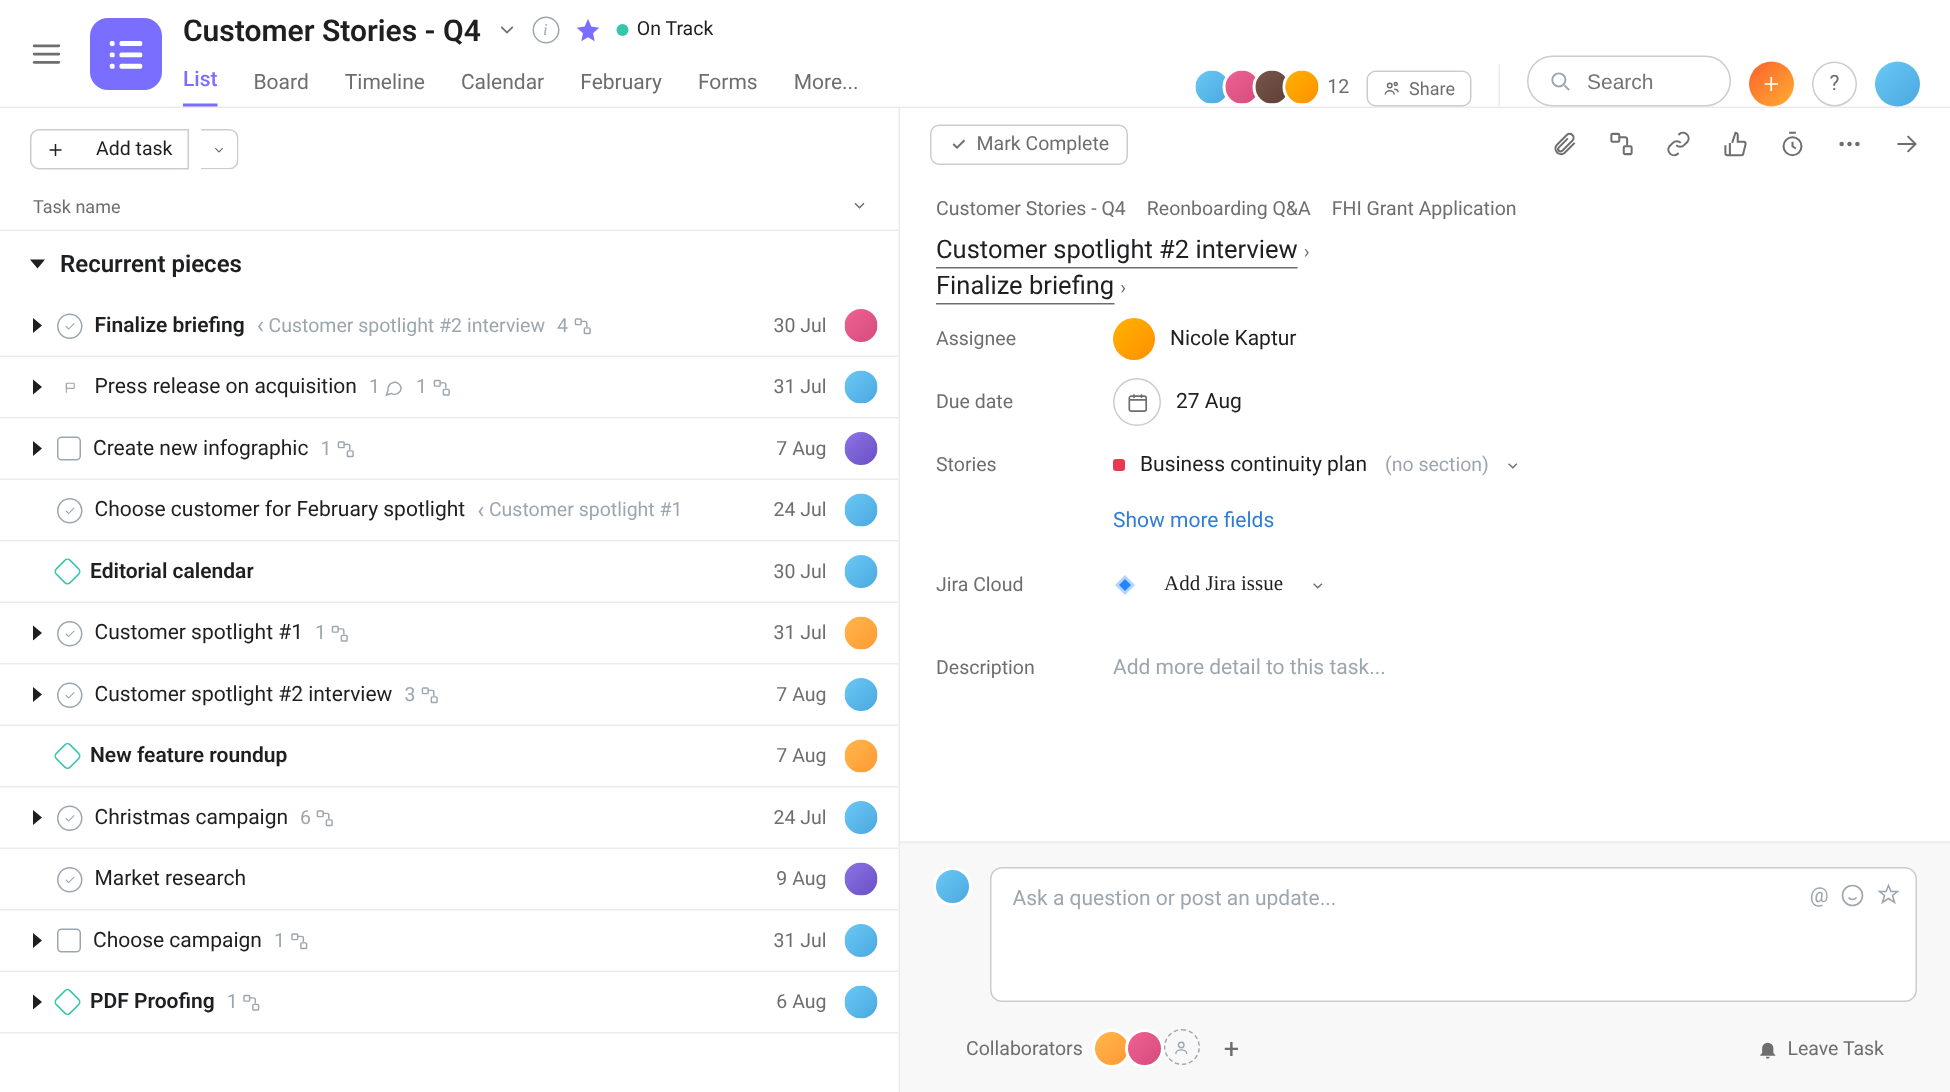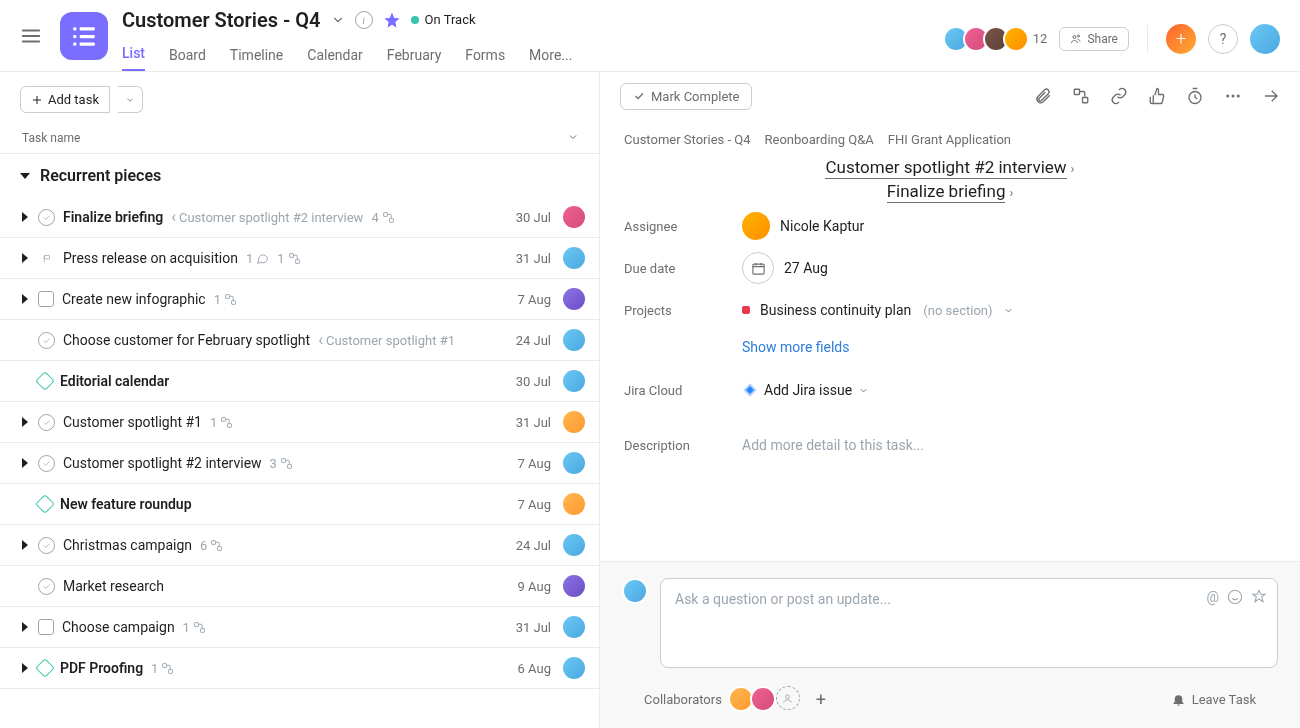--- a/index.html
+++ b/index.html
@@ -46,41 +46,41 @@
 .project-head-row1 { display:flex; align-items:center; height:40px; gap:10px; }
 .project-title { font-size:20px; font-weight:600; }
 .chev-down { width:14px; height:14px; fill:var(--text-gray); }
 .info-icon-circ { width:18px; height:18px; border:1px solid var(--text-light); border-radius:50%; display:flex; align-items:center; justify-content:center; color:var(--text-light); font-size:11px; font-style:italic; font-family:serif;}
 .star-icon { width:18px; height:18px; fill:var(--brand-purple); }
 .status-pill { display:flex; align-items:center; gap:6px; font-size:13px; }
 .status-dot { width:8px; height:8px; border-radius:50%; background:#37c5ab; }
 .tabs-row { display:flex; gap:24px; align-items:flex-end; height:32px; font-size:14px; color:var(--text-gray);}
 .tab { padding-bottom:8px; cursor:pointer; }
 .tab.active { color:var(--brand-purple); border-bottom:2px solid var(--brand-purple); font-weight:500;}
-.topbar-right { display:flex; align-items:center; gap:12px; margin-left:auto; padding-top:6px;}
+.topbar-right { display:flex; align-items:flex-end; gap:12px; margin-left:auto; padding-top:6px;}
 .avatars-stack { display:flex; align-items:center; }
 .avatar { width:26px; height:26px; border-radius:50%; border:2px solid white; margin-left:-6px; display:flex; align-items:center; justify-content:center; color:white; font-size:11px; font-weight:500;}
 .av-count { font-size:13px; color:var(--text-gray); margin-left:4px;}
 .share-btn { border:1px solid var(--border-gray2); border-radius:6px; padding:4px 10px; font-size:12px; display:flex; align-items:center; gap:5px; color:var(--text-gray); cursor:pointer;}
 .vdiv { width:1px; height:28px; background:var(--border-gray); margin:0 6px;}
 .search-box { border:1px solid var(--border-gray2); border-radius:18px; height:34px; width:136px; display:flex; align-items:center; gap:8px; padding:0 14px; color:var(--text-light);}
 .search-box input { border:none; outline:none; font-size:14px; width:80px; color:var(--text-gray);}
 .round-btn { width:30px; height:30px; border-radius:50%; display:flex; align-items:center; justify-content:center; cursor:pointer;}
 .plus-btn { background: linear-gradient(135deg,#fd612c,#ffae33); color:white; font-size:18px; font-weight:300;}
 .help-btn { border:1px solid var(--border-gray2); color:var(--text-gray); font-size:14px;}
 .self-avatar { width:30px; height:30px; border-radius:50%; background:linear-gradient(135deg,#6bc8f5,#4aa8e0); display:flex; align-items:center; justify-content:center; color:white;}
 
 
 .main { display:flex; height:656px; }
 .left-col { width:600px; border-right:1px solid var(--border-gray); display:flex; flex-direction:column; overflow:hidden;}
 .right-col { flex:1; display:flex; flex-direction:column; overflow:hidden;}
 
 
 .left-toolbar { padding:14px 20px 0 20px; display:flex; gap:8px;}
-.add-task-btn { display:flex; align-items:center; gap:5px; border:1px solid var(--border-gray2); border-radius:6px 0 0 6px; padding:5px 10px; font-size:13px; cursor:pointer;}
+.add-task-btn { display:flex; align-items:center; gap:21px; border:1px solid var(--border-gray2); border-radius:6px 0 0 6px; padding:5px 10px; font-size:13px; cursor:pointer;}
 .add-task-chev { border:1px solid var(--border-gray2); border-left:none; border-radius:0 6px 6px 0; padding:5px 7px; display:flex; align-items:center; cursor:pointer;}
 .col-header { padding:18px 20px 8px 22px; font-size:12px; color:var(--text-gray); display:flex; justify-content:space-between; border-bottom:1px solid var(--border-gray);}
 .section-head { display:flex; align-items:center; gap:10px; padding:12px 20px; font-size:16px; font-weight:600; cursor:pointer;}
 .section-tri { width:0; height:0; border-left:5px solid transparent; border-right:5px solid transparent; border-top:6px solid var(--text-dark);}
 
 .task-row { display:flex; align-items:center; padding:7px 12px 7px 20px; border-bottom:1px solid var(--border-gray); gap:8px; cursor:pointer;}
 .disclose { width:10px; display:flex; justify-content:center;}
 .tri-right { width:0; height:0; border-top:5px solid transparent; border-bottom:5px solid transparent; border-left:6px solid var(--text-dark);}
 .task-check { width:17px; height:17px; border:1.5px solid var(--text-light); border-radius:50%; flex-shrink:0; display:flex; align-items:center; justify-content:center;}
 .task-check.diamond { border:1.5px solid var(--teal); border-radius:3px; transform:rotate(45deg); width:14px; height:14px;}
@@ -98,35 +98,35 @@
 .right-toolbar { height:48px; display:flex; align-items:center; padding:0 20px; gap:10px;}
 .mark-complete { border:1px solid var(--border-gray2); border-radius:6px; padding:5px 12px; font-size:13px; display:flex; align-items:center; gap:6px; color:var(--text-gray); cursor:pointer;}
 .right-tb-actions { margin-left:auto; display:flex; align-items:center; gap:20px; color:var(--text-gray);}
 .icon-btn { width:18px; height:18px; cursor:pointer; display:flex; align-items:center; justify-content:center;}
 
 .banner { background:var(--banner-yellow); border-top:1px solid #f0e4a8; border-bottom:1px solid #f0e4a8; padding:12px 22px; font-size:13px; color:var(--text-gray); display:flex; align-items:center; gap:8px;}
 
 .detail-body { padding:12px 24px; overflow:auto; flex:1;}
 .crumbs { display:flex; gap:14px; font-size:13px; color:var(--text-gray); margin-bottom:10px;}
 .crumbs span { cursor:pointer;}
-.parent-links { font-size:17px; color:var(--text-dark); margin-bottom:4px;text-align:center;}
+.parent-links { font-size:17px; color:var(--text-dark); margin-bottom:4px;}
 .parent-links .pl { border-bottom:1px solid var(--text-gray); cursor:pointer; padding-bottom:1px;}
 .parent-links .car { font-size:13px; color:var(--text-gray); margin-left:4px;}
 .task-title-big { font-size:26px; font-weight:600; margin:12px 0 20px 0;}
 
 .field-row { display:flex; align-items:center; min-height:42px; }
 .field-label { width:118px; font-size:13px; color:var(--text-gray);}
 .field-val { display:flex; align-items:center; gap:10px; font-size:14px;text-align:right;}
 .assignee-av { width:28px; height:28px; border-radius:50%; }
 .cal-chip { width:32px; height:32px; border:1px solid var(--border-gray2); border-radius:50%; display:flex; align-items:center; justify-content:center; color:var(--text-gray);}
 .proj-dot { width:8px; height:8px; border-radius:2px; background:#e8384f;}
 .no-section { color:var(--text-light); font-size:13px;}
 .show-more { color:#2e7dd6; font-size:14px; margin:8px 0 14px 118px; cursor:pointer;}
 .jira-icon { width:16px; height:16px;}
-.add-jira { display:flex; align-items:center; gap:6px; cursor:pointer;}
+.add-jira { display:flex; align-items:center; gap:18px; cursor:pointer;font-family:Liberation Serif, serif;}
 .desc-placeholder { color:var(--text-light); font-size:14px;}
 
 
 .comment-area { border-top:1px solid var(--border-gray); background:#f9f8f8; padding:16px 22px;}
 .comment-row { display:flex; gap:12px; align-items:flex-start;}
 .comment-box { flex:1; background:white; border:1px solid var(--border-gray2); border-radius:8px; min-height:90px; padding:12px 14px; font-size:14px; color:var(--text-light); position:relative;}
 .comment-icons { position:absolute; right:10px; top:10px; display:flex; gap:8px; color:var(--text-light);}
 .collab-row { display:flex; align-items:center; gap:10px; padding:18px 22px 0 22px; font-size:13px; color:var(--text-gray);}
 .collab-avs { display:flex; gap:-4px;}
 .collab-avs .avatar { width:26px; height:26px; margin-left:-4px;}
@@ -200,20 +200,27 @@
     <div class="share-btn">
       <svg width="12" height="12" viewBox="0 0 24 24" fill="none" stroke="#6d6e6f" stroke-width="2">
           <circle cx="9" cy="8" r="3"></circle>
           <path d="M3 20c0-3 3-5 6-5s6 2 6 5"></path>
           <circle cx="17" cy="6" r="2"></circle>
           <path d="M15 13c2 0 5 1 5 4"></path>
         </svg>
       <span>Share</span>
     </div>
     <div class="vdiv"></div>
+    <div class="search-box">
+      <svg width="15" height="15" viewBox="0 0 24 24" fill="none" stroke="#9ca6af" stroke-width="2">
+          <circle cx="10" cy="10" r="7"></circle>
+          <path d="M21 21l-5-5"></path>
+        </svg>
+      <input placeholder="Search" style="">
+    </div>
     <div class="round-btn plus-btn">+</div>
     <div class="round-btn help-btn">?</div>
     <div class="self-avatar"></div>
   </div>
 </div>
 
 <div class="main">
 
   <div class="left-col">
     <div class="left-toolbar">
@@ -520,21 +527,21 @@
           <div class="cal-chip">
               <svg width="15" height="15" viewBox="0 0 24 24" fill="none" stroke="#6d6e6f" stroke-width="1.8">
                 <rect x="3" y="5" width="18" height="16" rx="2"></rect>
                 <path d="M3 9h18M8 3v4M16 3v4"></path>
               </svg>
             </div>
           <span>27 Aug</span>
         </div>
       </div>
       <div class="field-row">
-        <div class="field-label">Projects</div>
+        <div class="field-label">Stories</div>
         <div class="field-val">
           <span class="proj-dot"></span>
           <span>Business continuity plan</span>
           <span class="no-section" style="margin-left:2px">(no section)</span>
           <svg width="11" height="11" viewBox="0 0 24 24">
               <path d="M6 9l6 6 6-6" stroke="#6d6e6f" stroke-width="2" fill="none"></path>
             </svg>
         </div>
       </div>
       <div class="show-more">Show more fields</div>

